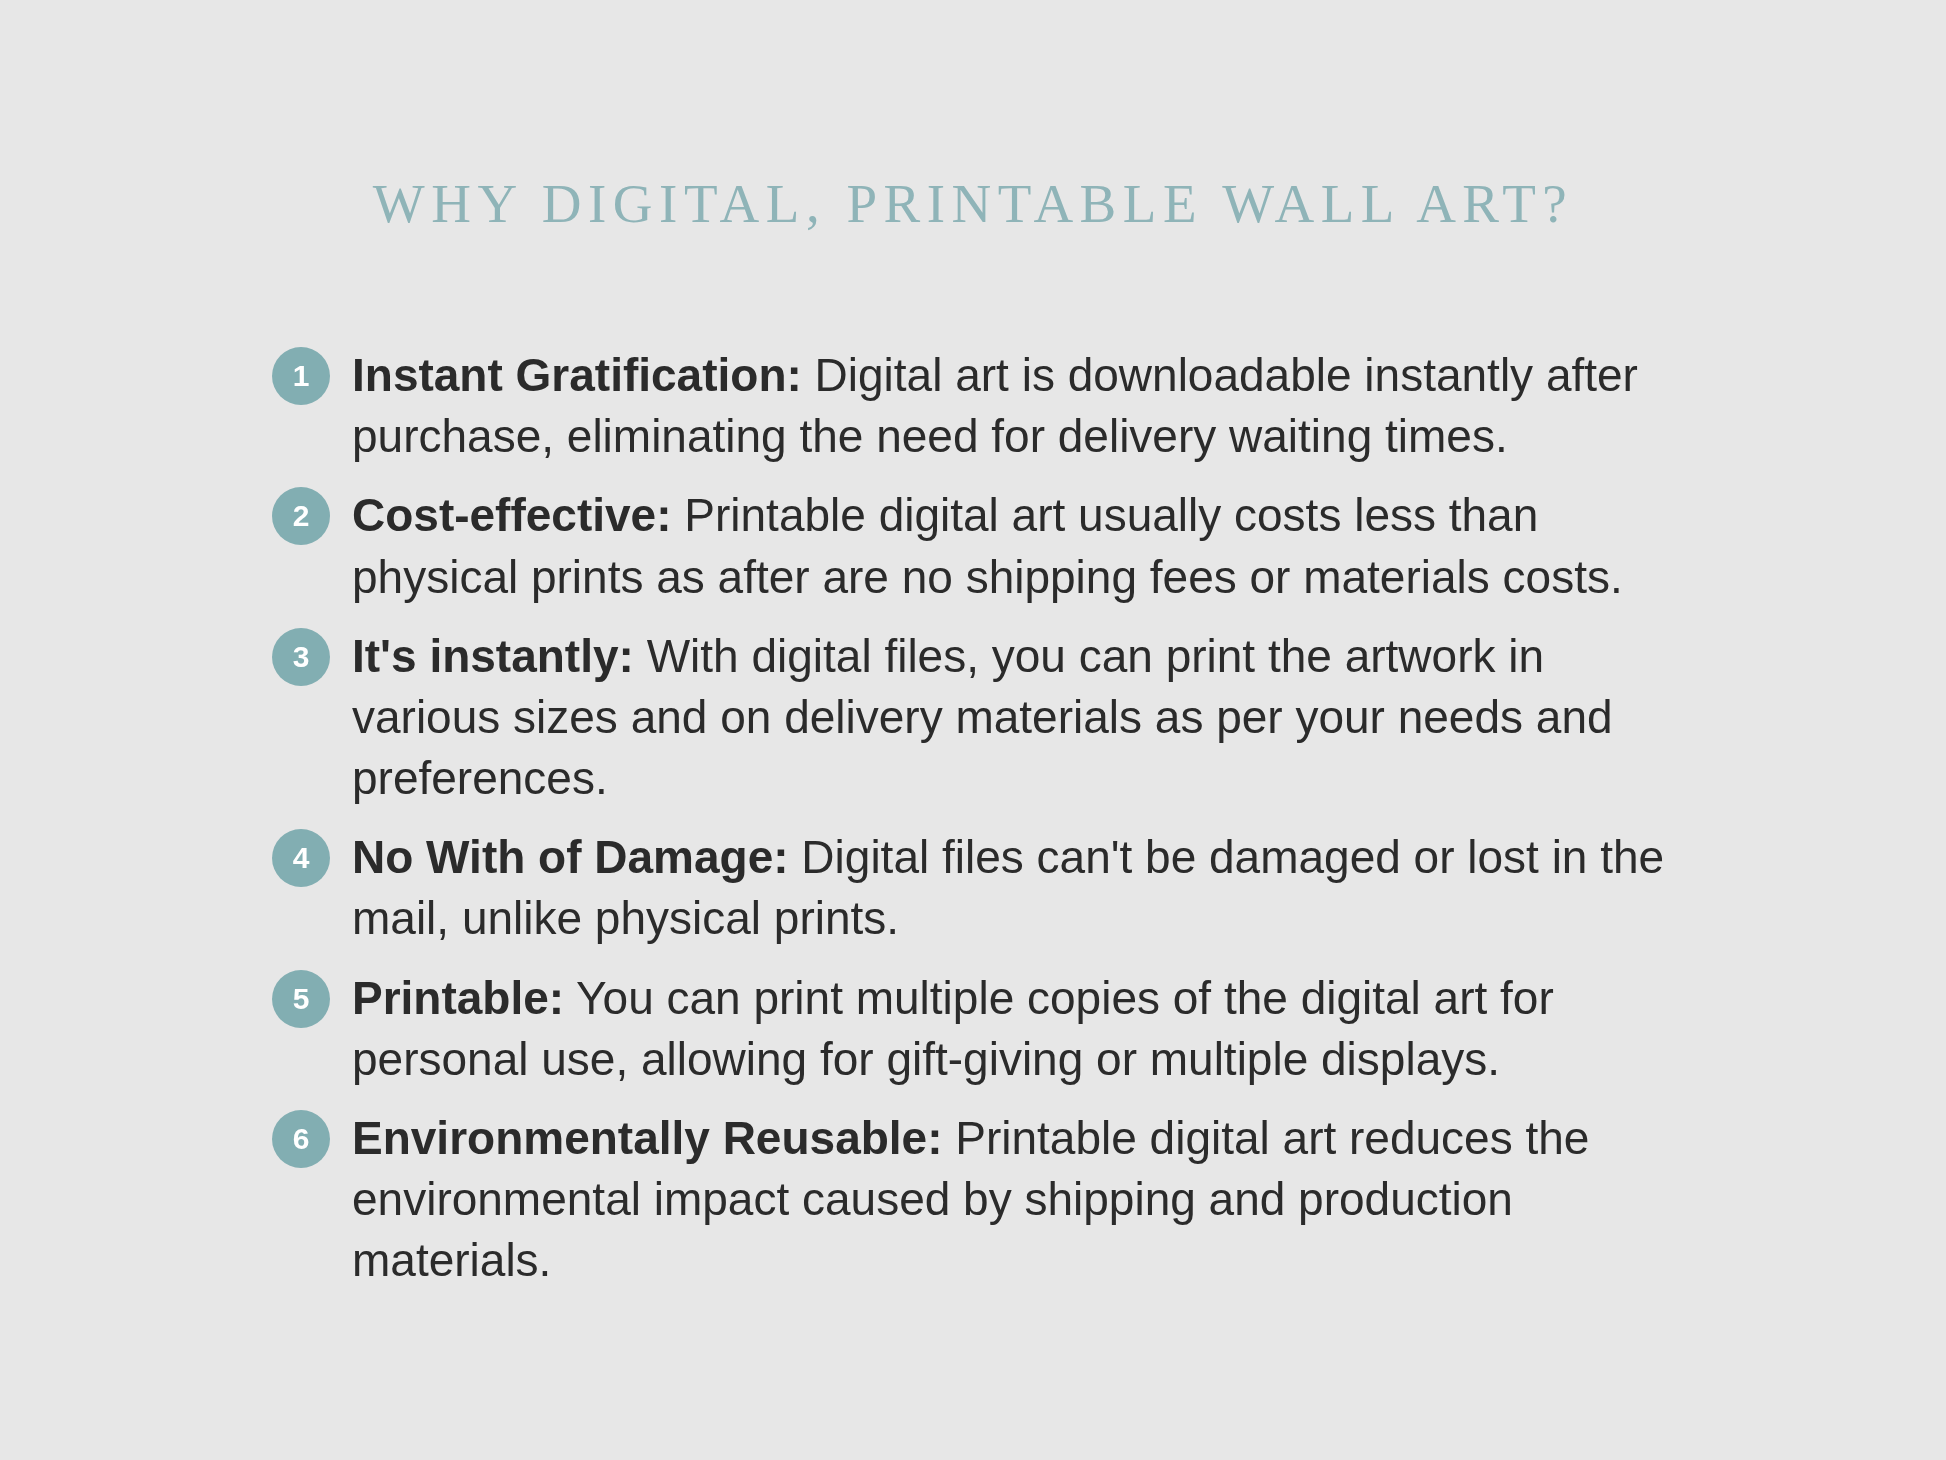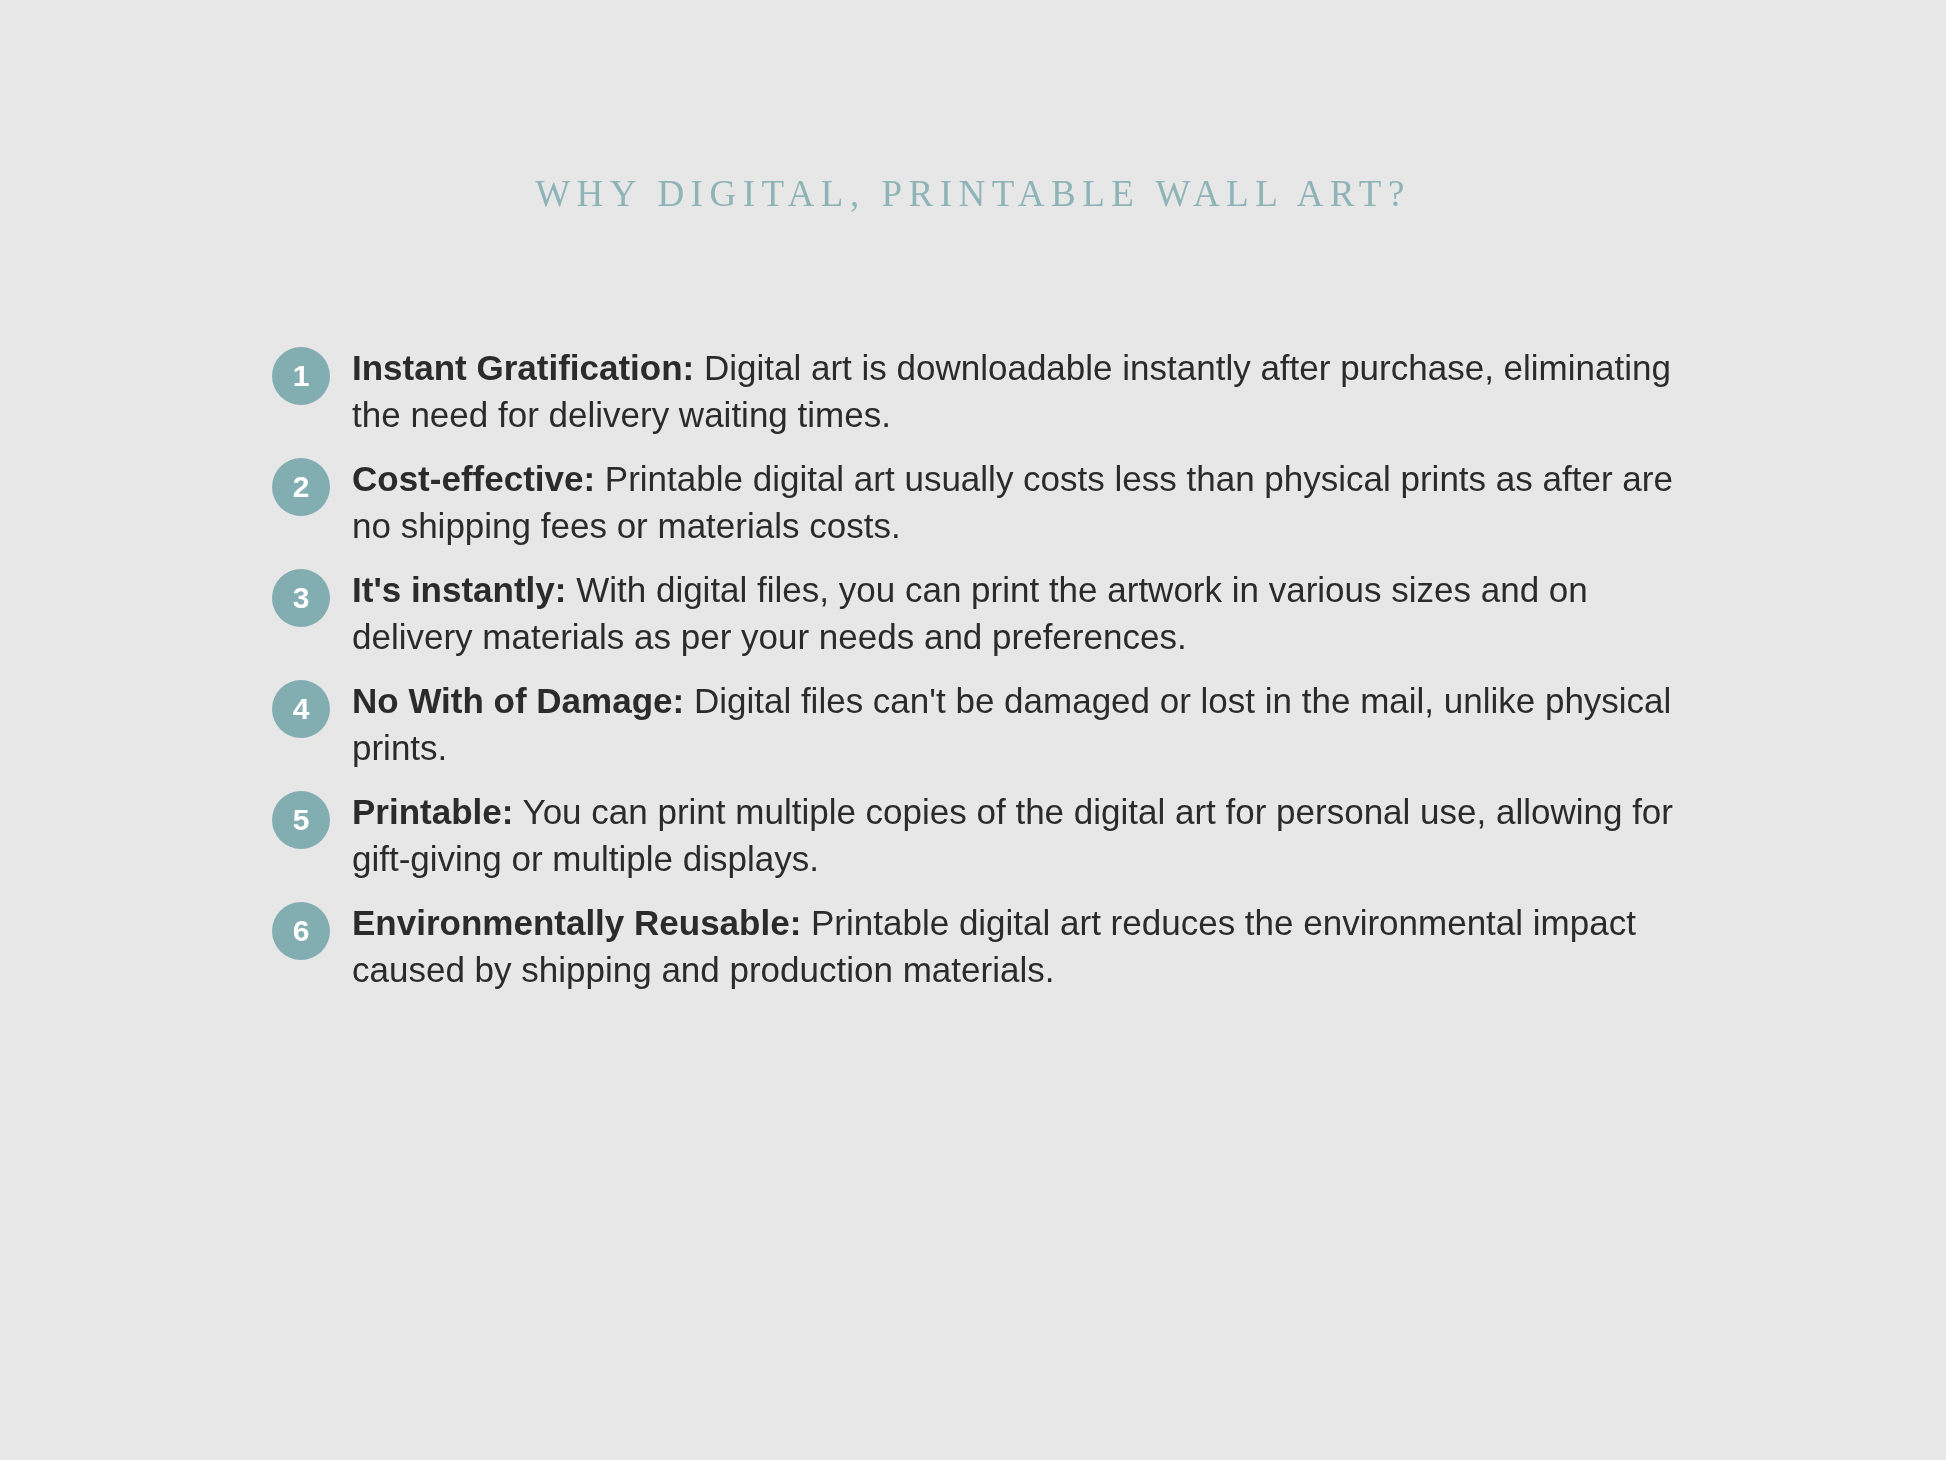--- a/index.html
+++ b/index.html
@@ -20,21 +20,21 @@
     background: #e7e7e7;
     box-sizing: border-box;
   }
   .title {
     position: absolute;
     top: 172px;
     left: 0;
     width: 100%;
     text-align: center;
     font-family: "Liberation Serif", serif;
-    font-size: 37px;
+    font-size: 55px;
     letter-spacing: 6.5px;
     color: #8fb4b8;
     font-weight: 400;
     white-space: nowrap;
   }
   .list {
     position: absolute;
     top: 345px;
     left: 272px;
     width: 1430px;
@@ -54,21 +54,21 @@
     font-size: 30px;
     font-weight: 700;
     display: flex;
     align-items: center;
     justify-content: center;
     margin-top: 2px;
     font-family: "Liberation Sans", sans-serif;
   }
   .text {
     margin-left: 22px;
-    font-size: 35px;
+    font-size: 46px;
     line-height: 1.33;
     color: #2b2b2b;
     font-family: "Liberation Sans", sans-serif;
     max-width: 1330px;
   }
   .text .lead {
     font-weight: 700;
   }
 </style>
 </head>

